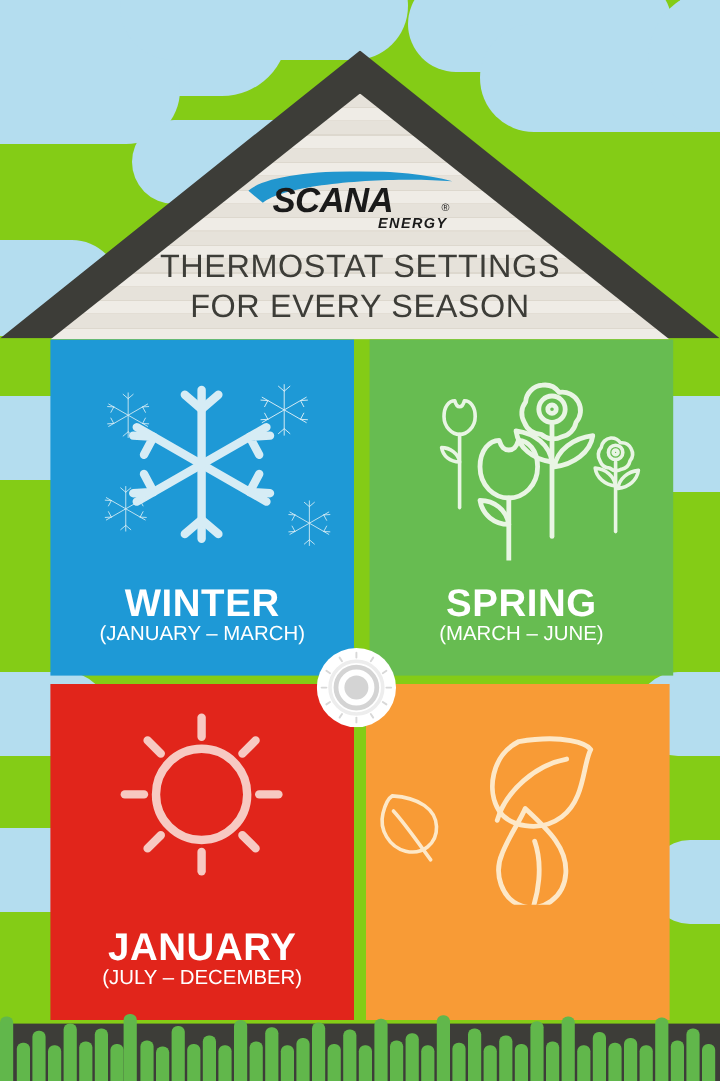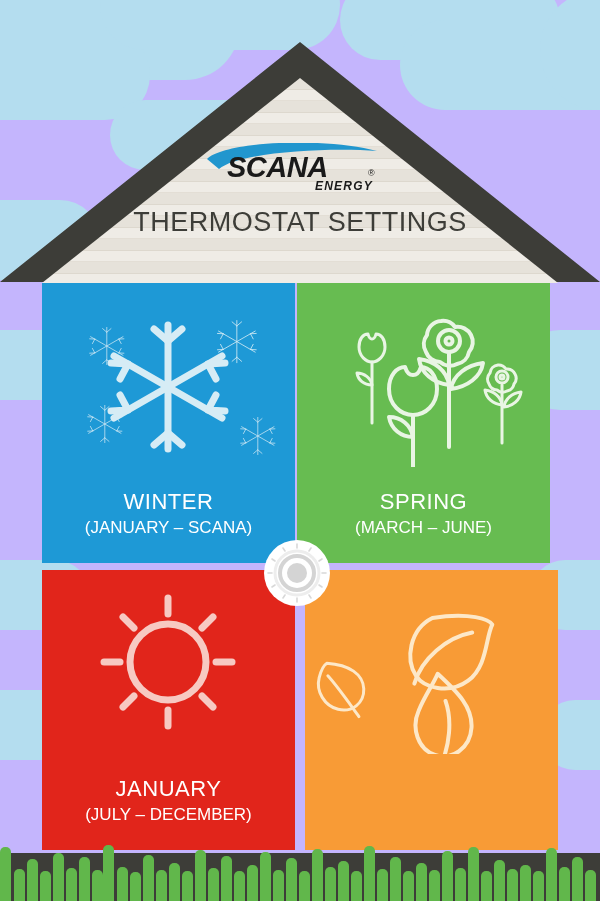--- a/index.html
+++ b/index.html
@@ -4,21 +4,21 @@
 <style>
   * { box-sizing: border-box; margin: 0; padding: 0; }
   html, body {
     width: 600px; height: 901px;
     font-family: "Liberation Sans", sans-serif;
     overflow: hidden;
   }
   #poster {
     position: relative;
     width: 600px; height: 901px;
-    background: #c4b5fd;
+    background: #84cc16;
     overflow: hidden;
   }
 
   
   .clouds { position: absolute; inset: 0; }
   .cloud {
     position: absolute;
     background: #B4DDEF;
     border-radius: 999px;
   }
@@ -93,33 +93,33 @@
     position: absolute;
     left: 42px; top: 283px;
     width: 516px; height: 565px;
   }
   .quad {
     position: absolute;
     width: 253px; height: 280px;
     overflow: hidden;
   }
   .q-winter { left: 0;     top: 0;   background: #1E99D6; }
-  .q-spring { left: 255px; top: 0;   background: #67BC51; }
+  .q-spring { left: 266px; top: 0;   background: #67BC51; }
   .q-summer { left: 0;     top: 287px; background: #E1251B; }
   .q-fall   { left: 263px; top: 287px; background: #F89B36; }
 
   .q-label {
     position: absolute;
     left: 0; right: 0; bottom: 24px;
     text-align: center;
     color: #FFFFFF;
   }
   .q-name {
-    font-size: 22px;
-    font-weight: normal;
+    font-size: 32px;
+    font-weight: bold;
     letter-spacing: 0.5px;
     line-height: 30px;
   }
   .q-months {
     font-size: 17px;
     font-weight: normal;
     line-height: 22px;
   }
   .q-art {
     position: absolute;
@@ -165,20 +165,21 @@
     <svg width="190" height="50" viewBox="0 0 190 50">
       <path d="M2 16 C20 -2, 120 -6, 172 8 C124 4, 34 9, 14 26 Z" fill="#2196CE"></path>
       <text x="22" y="34" font-family="Liberation Sans, sans-serif" font-size="29" font-weight="bold" font-style="italic" fill="#1A1A1A" letter-spacing="-0.5">SCANA</text>
       <text x="163" y="33" font-family="Liberation Sans, sans-serif" font-size="9" fill="#1A1A1A">®</text>
       <text x="110" y="47" font-family="Liberation Sans, sans-serif" font-size="12" font-weight="bold" font-style="italic" fill="#1A1A1A" letter-spacing="1.2">ENERGY</text>
     </svg>
   </div>
 
   <div class="title">
     <div>THERMOSTAT SETTINGS</div>
+    <div>FOR EVERY SEASON</div>
   </div>
 
   <div class="grid">
 
     <div class="quad q-winter">
       <div class="q-art">
         <svg width="253" height="170" viewBox="0 0 253 170">
           <g stroke="#D6ECF5" stroke-width="7" stroke-linecap="round" fill="none">
             <line x1="126" y1="28" x2="126" y2="152"></line>
             <line x1="72" y1="59" x2="180" y2="121"></line>
@@ -233,21 +234,21 @@
               <path d="M86 67 L69 66 M86 67 L78 82"></path>
               <path d="M166 113 L183 114 M166 113 L174 98"></path>
               <path d="M86 113 L69 114 M86 113 L78 98"></path>
               <path d="M166 67 L183 66 M166 67 L174 82"></path>
             </g>
           </g>
         </svg>
       </div>
       <div class="q-label">
         <div class="q-name">WINTER</div>
-        <div class="q-months">(JANUARY – SCANA)</div>
+        <div class="q-months">(JANUARY – MARCH)</div>
       </div>
     </div>
 
     <div class="quad q-spring">
       <div class="q-art">
         <svg width="253" height="170" viewBox="0 0 253 170">
           <g stroke="#E9F5E4" stroke-width="4" fill="none" stroke-linecap="round" stroke-linejoin="round">
 
             <path d="M130 38 a15 15 0 0 1 14 -14 a15 15 0 0 1 14 6 a15 15 0 0 1 16 8 a15 15 0 0 1 -2 17 a15 15 0 0 1 -12 12 a15 15 0 0 1 -17 -2 a15 15 0 0 1 -14 -10 a15 15 0 0 1 1 -17 Z"></path>
             <circle cx="152" cy="44" r="11"></circle>

